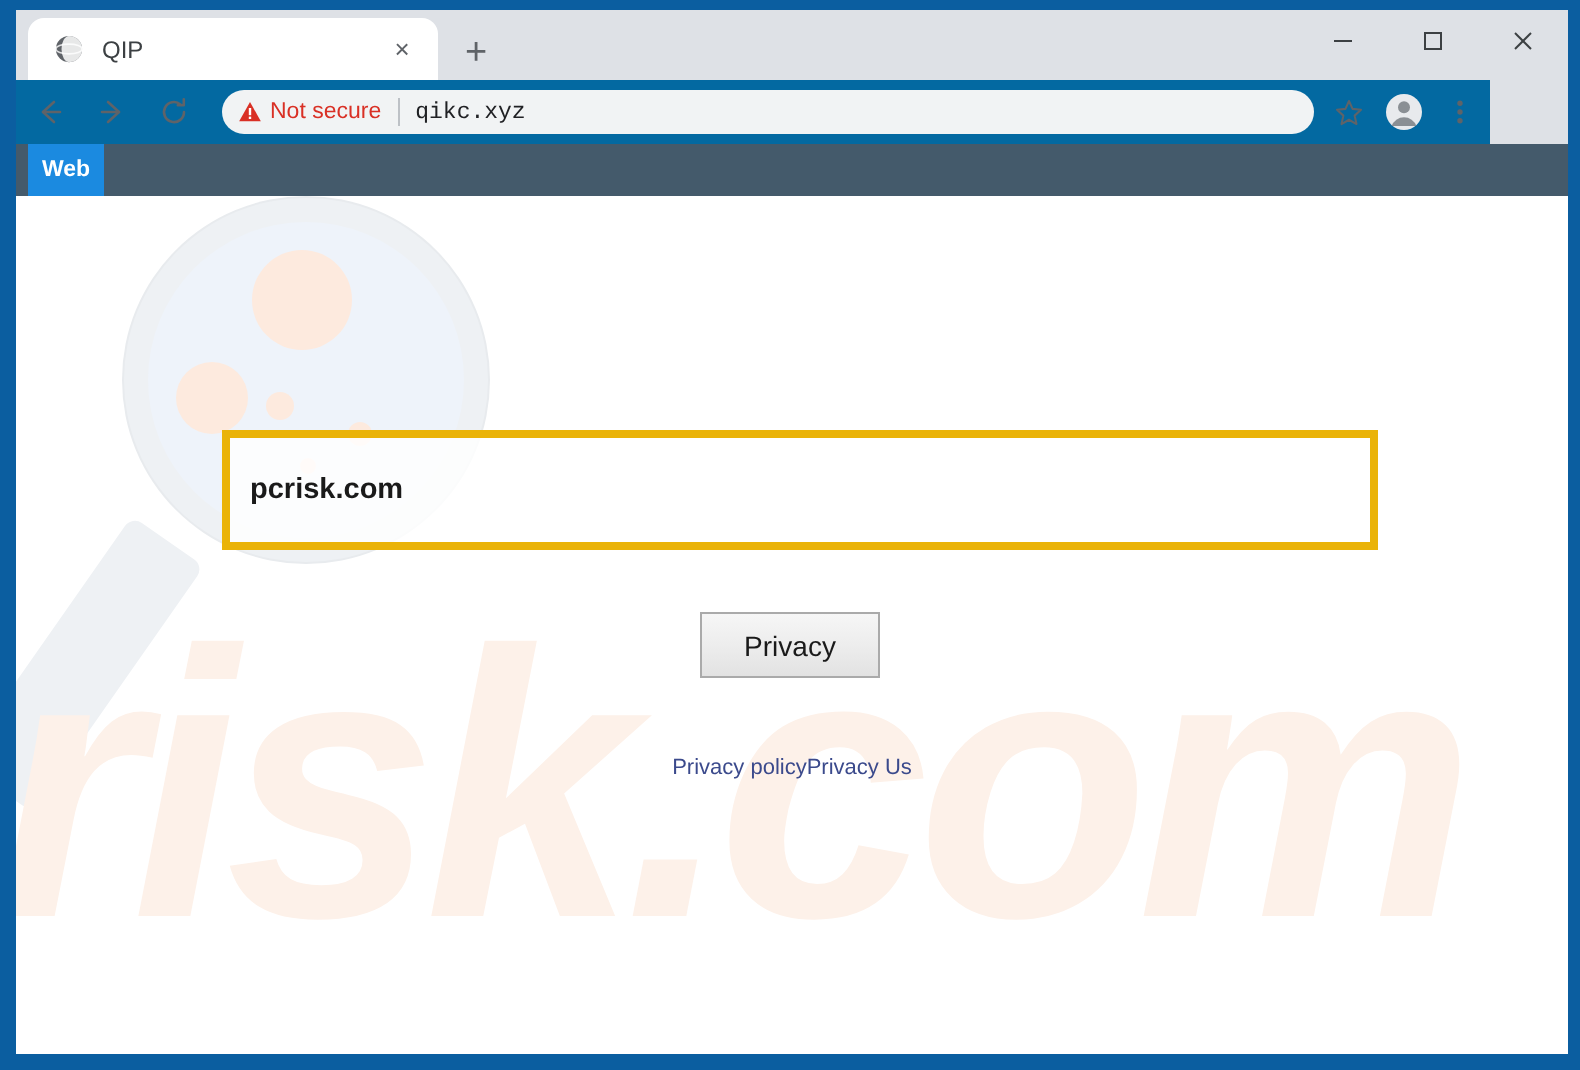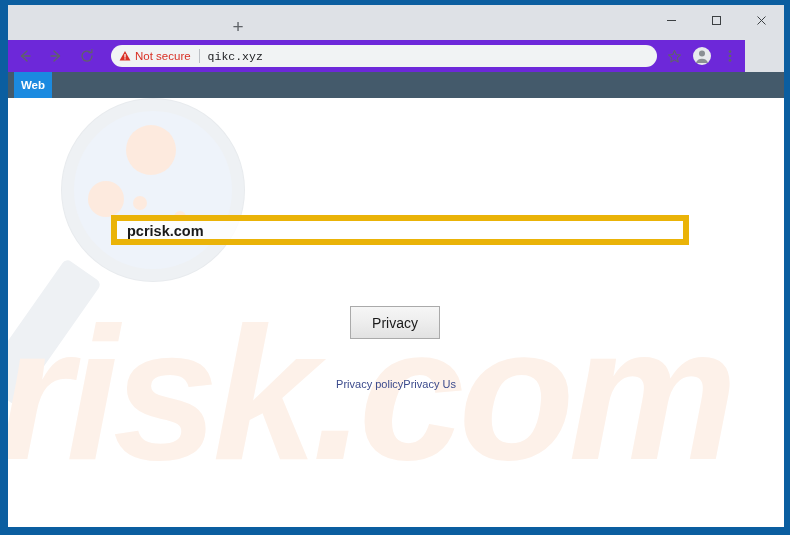--- a/index.html
+++ b/index.html
@@ -94,21 +94,21 @@
     color: #3c4043;
     font-size: 12px;
     cursor: pointer;
   }
 
   
   #toolbar {
     position: absolute;
     left: 0; top: 35px;
     width: 737px; height: 32px;
-    background: #6d28d9;
+    background: #0369a1;
     display: flex;
     align-items: center;
   }
   .nav-btn {
     width: 28px; height: 28px;
     margin-left: 3px;
     display: flex; align-items: center; justify-content: center;
     color: #5f6368;
     cursor: pointer;
   }
@@ -252,26 +252,26 @@
   
   #page-content {
     position: absolute;
     left: 0; top: 26px;
     width: 776px; height: 429px;
     z-index: 3;
   }
   #search-input-box {
     position: absolute;
     left: 103px; top: 117px;
-    width: 578px; height: 30px;
+    width: 578px; height: 60px;
     background: rgba(255,255,255,0.82);
-    border: 6px solid #eab308;
+    border: 4px solid #eab308;
     box-sizing: border-box;
     display: flex;
-    align-items: flex-end;
+    align-items: center;
     cursor: text;
   }
   #search-input-value {
     margin-left: 10px;
     font-size: 14.5px;
     font-weight: bold;
     color: #1a1a1a;
     font-family: "Liberation Sans", sans-serif;
   }
   #search-submit-button {
@@ -307,20 +307,31 @@
 </style>
 </head>
 <body>
 
 <div id="window-frame">
 
   <div id="browser-shell">
 
     <div id="tab-strip">
 
+      <div id="browser-tab">
+        <span id="tab-favicon">
+          <svg width="15" height="15" viewBox="0 0 16 16">
+            <circle cx="8" cy="8" r="7" fill="#5f6368"></circle>
+            <path d="M8 1 A7 7 0 0 1 8 15 A4 7 0 0 1 8 1" fill="#ffffff" opacity="0.85"></path>
+            <ellipse cx="8" cy="8" rx="7" ry="2.6" fill="none" stroke="#ffffff" stroke-width="0.9" opacity="0.8"></ellipse>
+          </svg>
+        </span>
+        <span id="tab-title">QIP</span>
+        <span id="tab-close">×</span>
+      </div>
 
       <div id="new-tab-button">+</div>
 
       <div id="window-controls">
         <div class="win-ctrl">
           <svg width="11" height="11" viewBox="0 0 11 11">
               <line x1="1" y1="5.5" x2="10" y2="5.5" stroke="#3c4043" stroke-width="1"></line>
             </svg>
         </div>
         <div class="win-ctrl">

